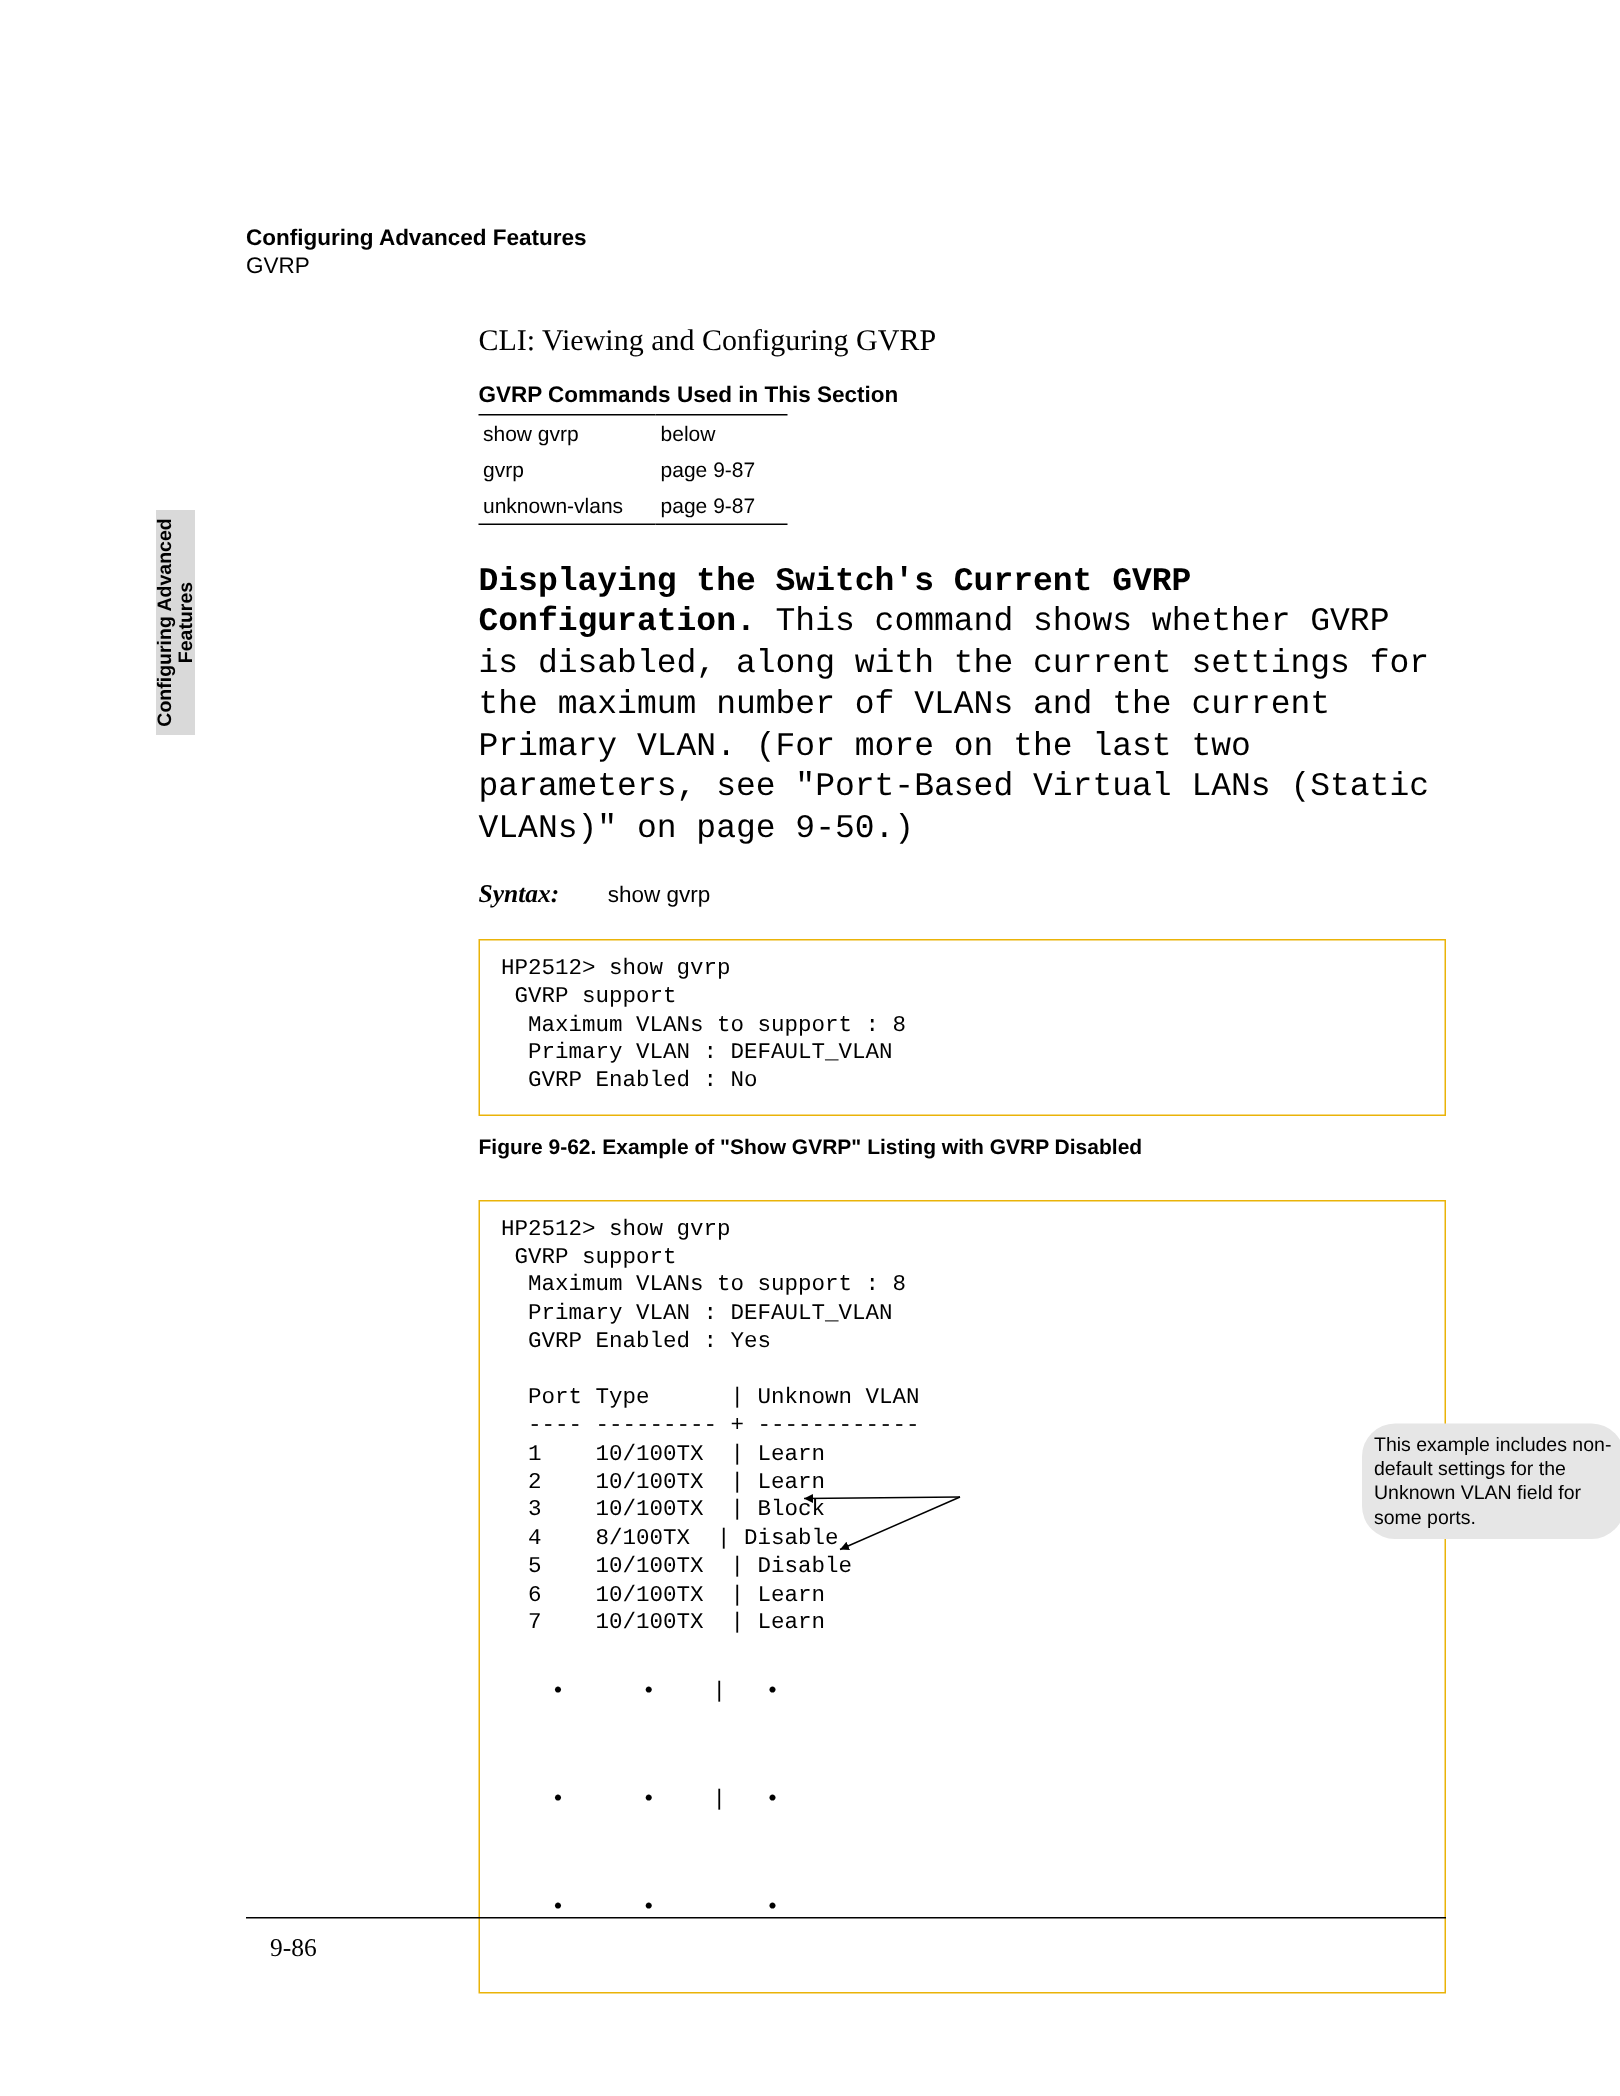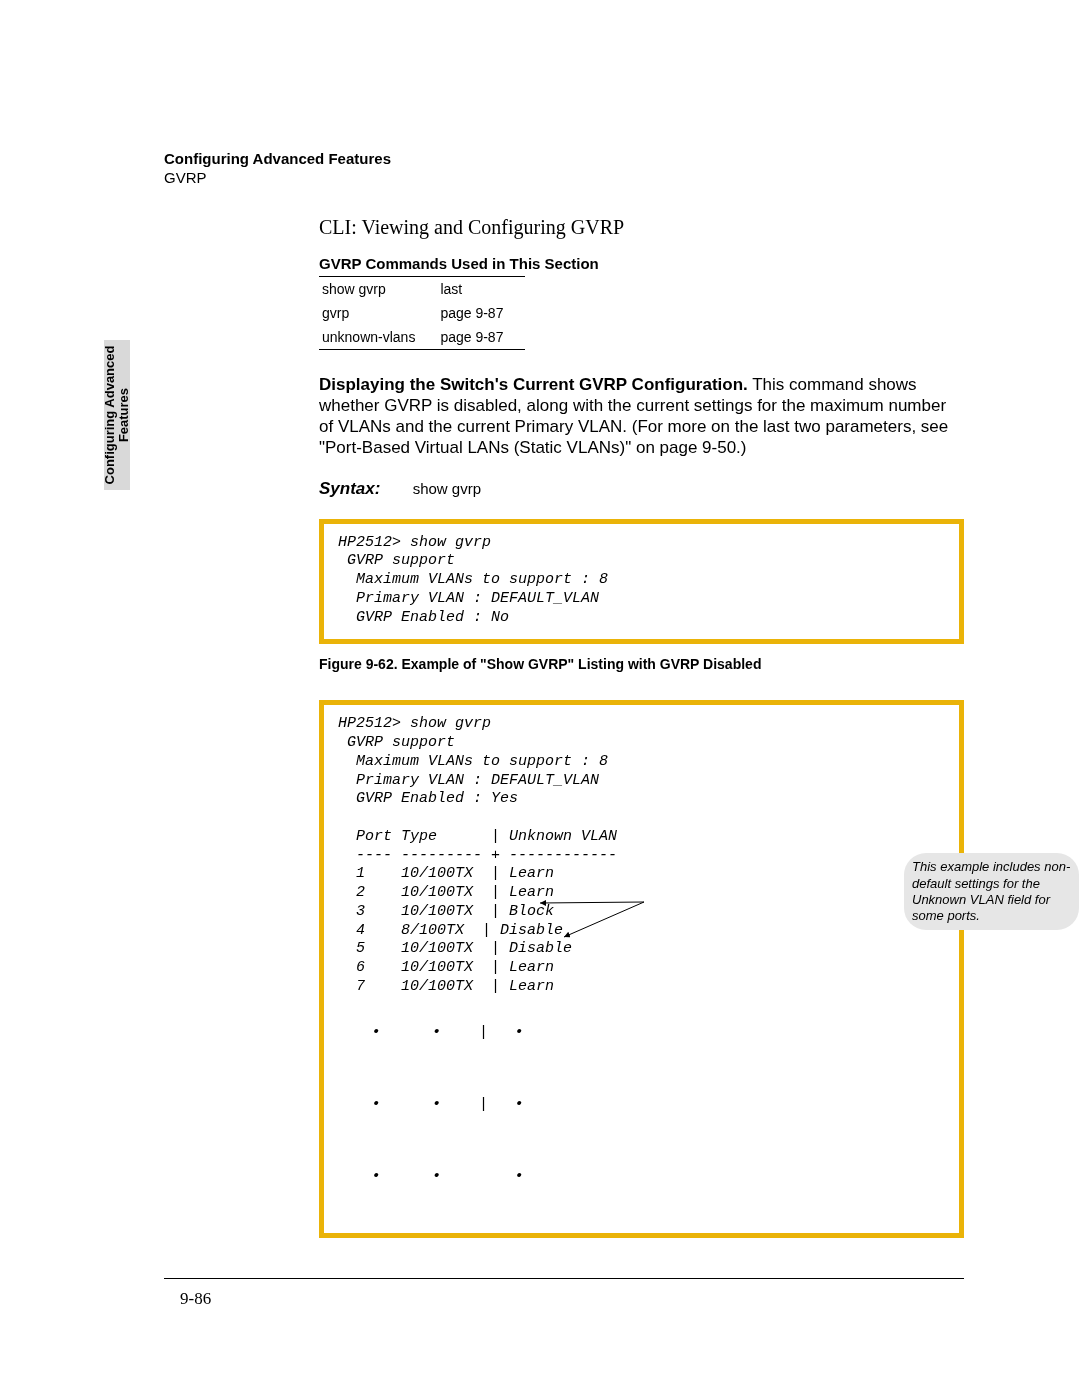--- a/index.html
+++ b/index.html
@@ -69,49 +69,48 @@
     border-bottom: 1px solid #000;
     border-collapse: collapse;
     margin-bottom: 24px;
   }
   .cmd-table td {
     font-family: Arial, Helvetica, sans-serif;
     font-size: 14px;
     padding: 4px 22px 4px 3px;
   }
   .para {
-    font-family: Liberation Sans, sans-serif;
-    font-size: 17px;
+    font-family: Liberation Mono, monospace;
+    font-size: 22px;
     line-height: 1.25;
     margin-bottom: 20px;
   }
   .para .runin {
     font-weight: 700;
   }
   .syntax-row {
     font-size: 17px;
     margin-bottom: 20px;
   }
   .syntax-row .lbl {
     font-style: italic;
     font-weight: 700;
-    font-family: Liberation Sans, sans-serif;
+    font-family: Liberation Serif, serif;
     margin-right: 28px;
   }
   .syntax-row .cmd {
     font-family: Arial, Helvetica, sans-serif;
     font-size: 15px;
   }
   .cli-box {
     position: relative;
-    border: 5px solid #eab308;
+    border: 1px solid #eab308;
     padding: 10px 14px 12px 14px;
     margin-bottom: 12px;
     margin-top: 10px;
-    font-style: italic;
   }
   .cli {
     font-family: "Courier New", Courier, monospace;
     font-size: 15px;
     line-height: 1.25;
     white-space: pre;
   }
   .fig-cap {
     font-family: Arial, Helvetica, sans-serif;
     font-weight: 700;
@@ -172,21 +171,21 @@
   <div class="content">
 
     <div class="title">CLI: Viewing and Configuring GVRP</div>
 
     <div class="subhead">GVRP Commands Used in This Section</div>
 
     <table class="cmd-table">
       <tbody>
           <tr>
         <td>show gvrp</td>
-        <td>last</td>
+        <td>below</td>
       </tr>
       <tr>
         <td>gvrp</td>
         <td>page 9-87</td>
       </tr>
       <tr>
         <td>unknown-vlans</td>
         <td>page 9-87</td>
       </tr>
     </tbody>

